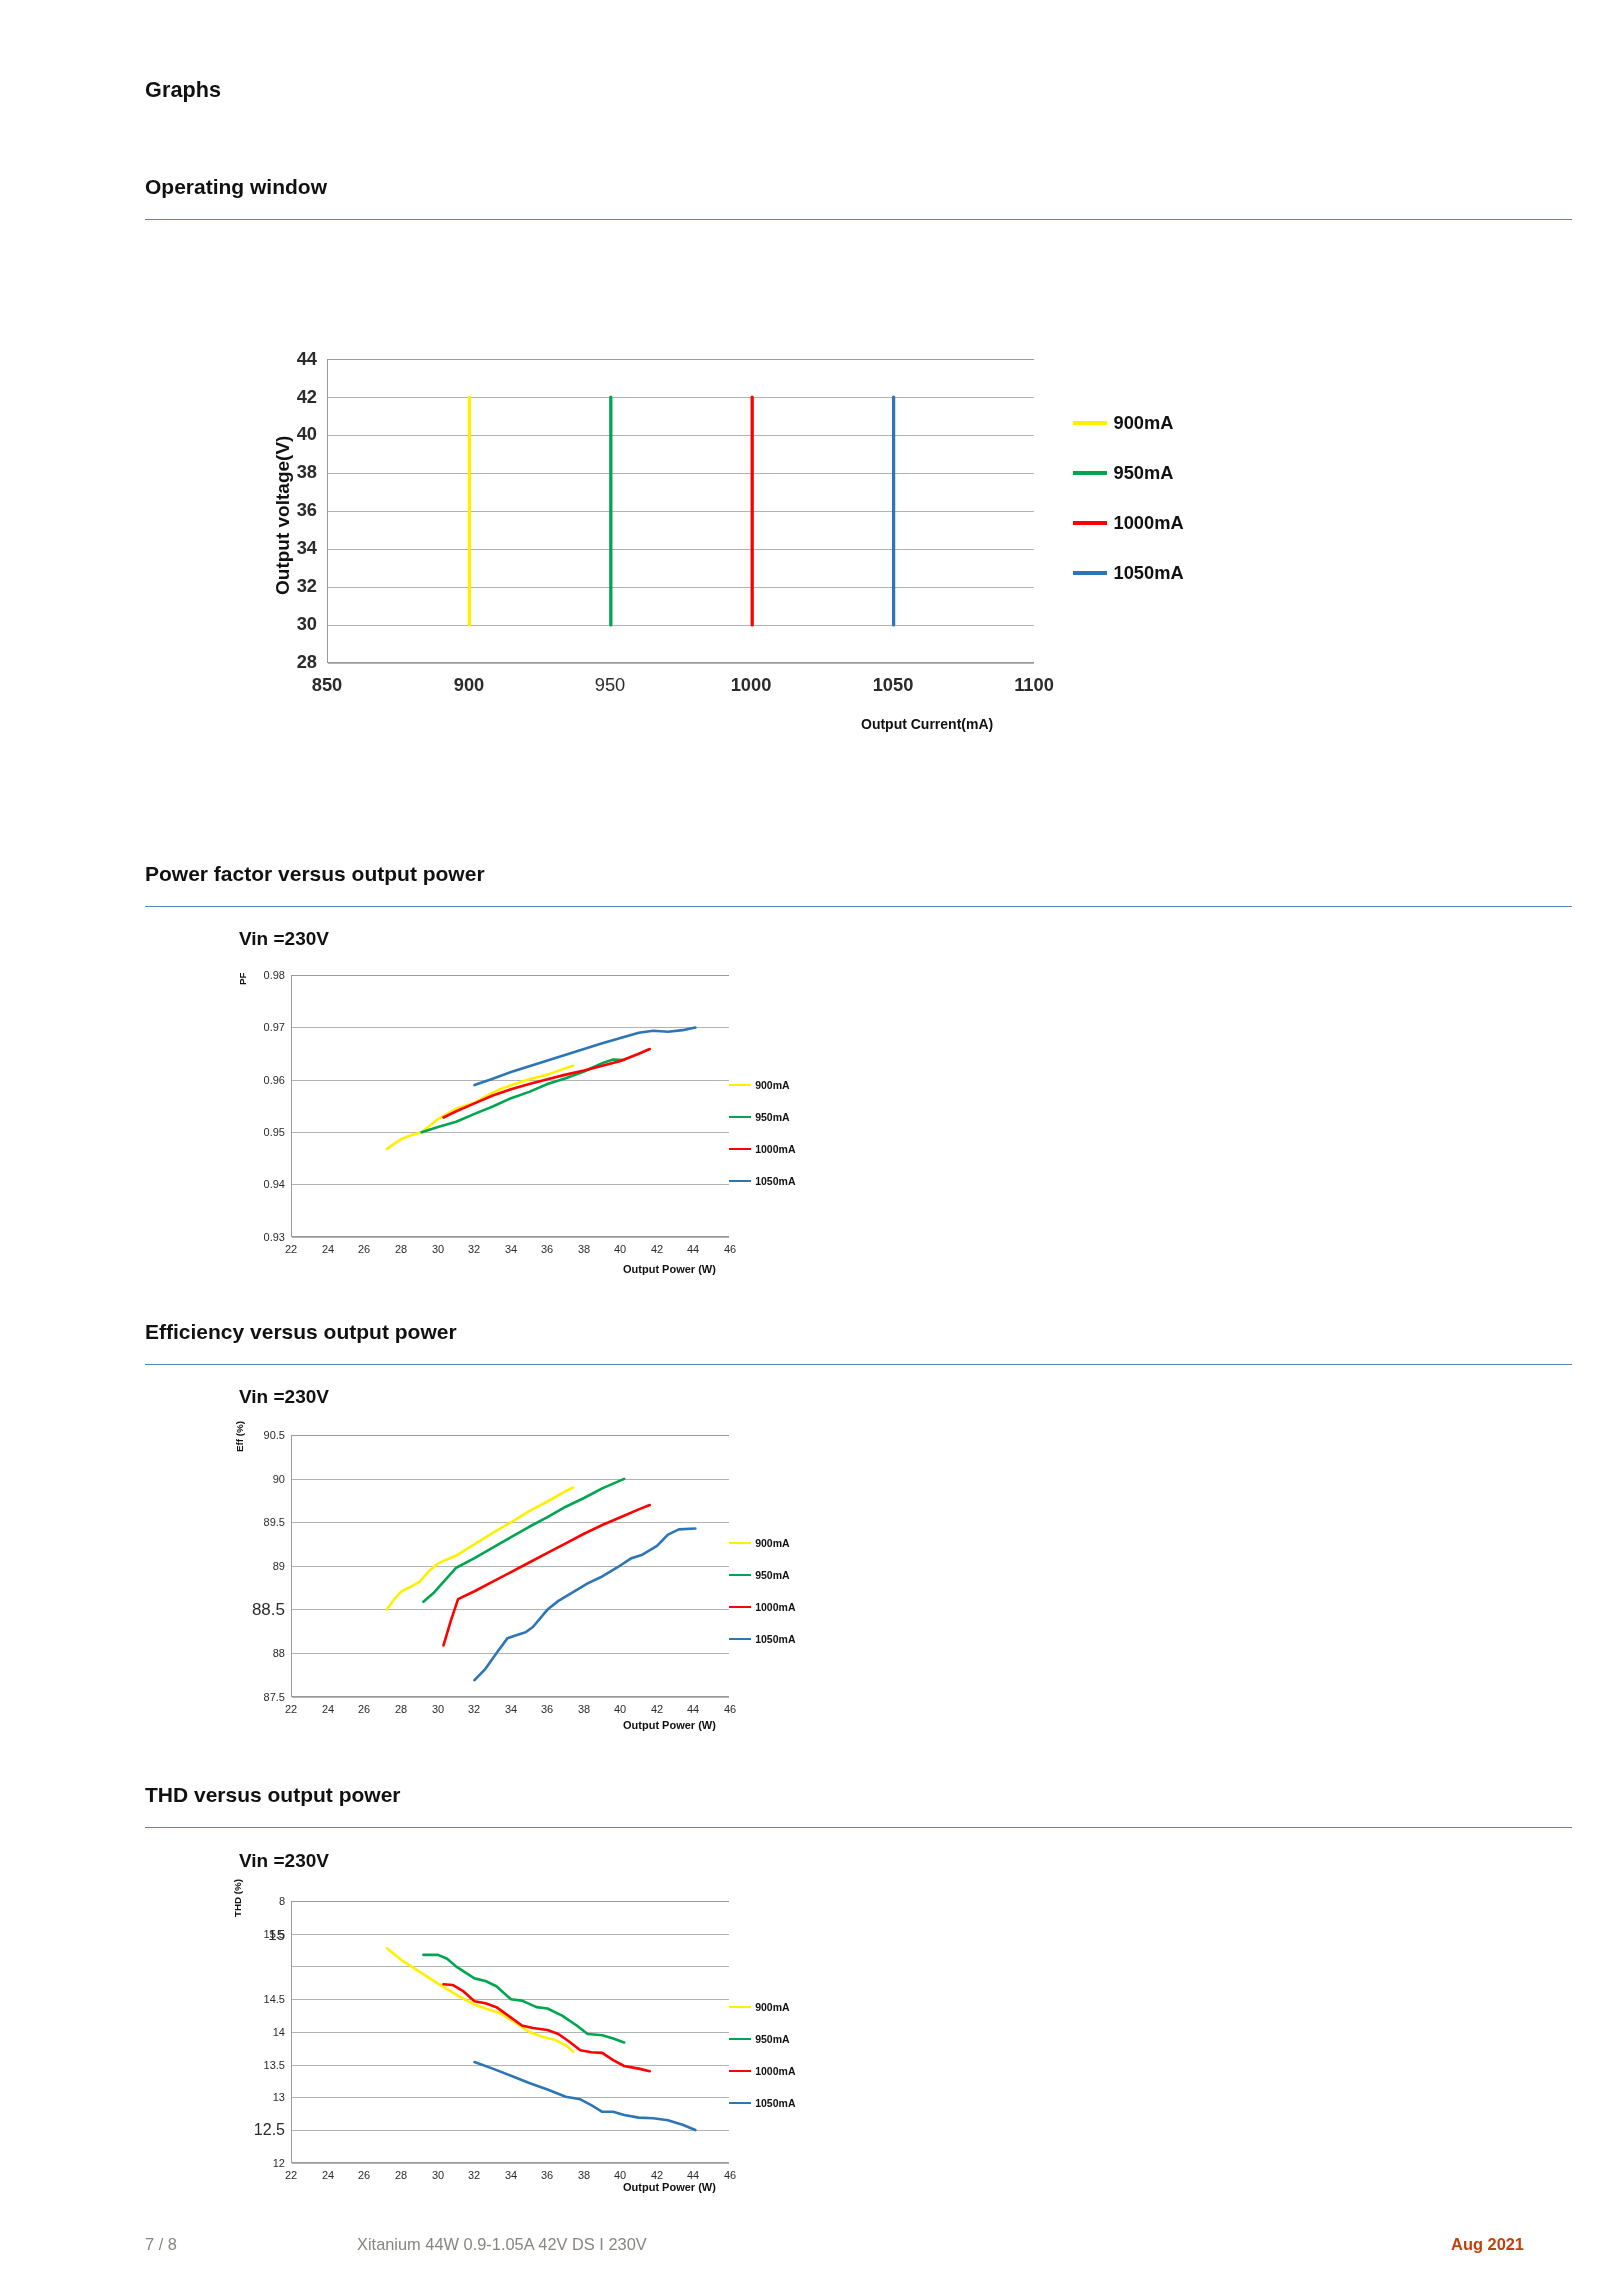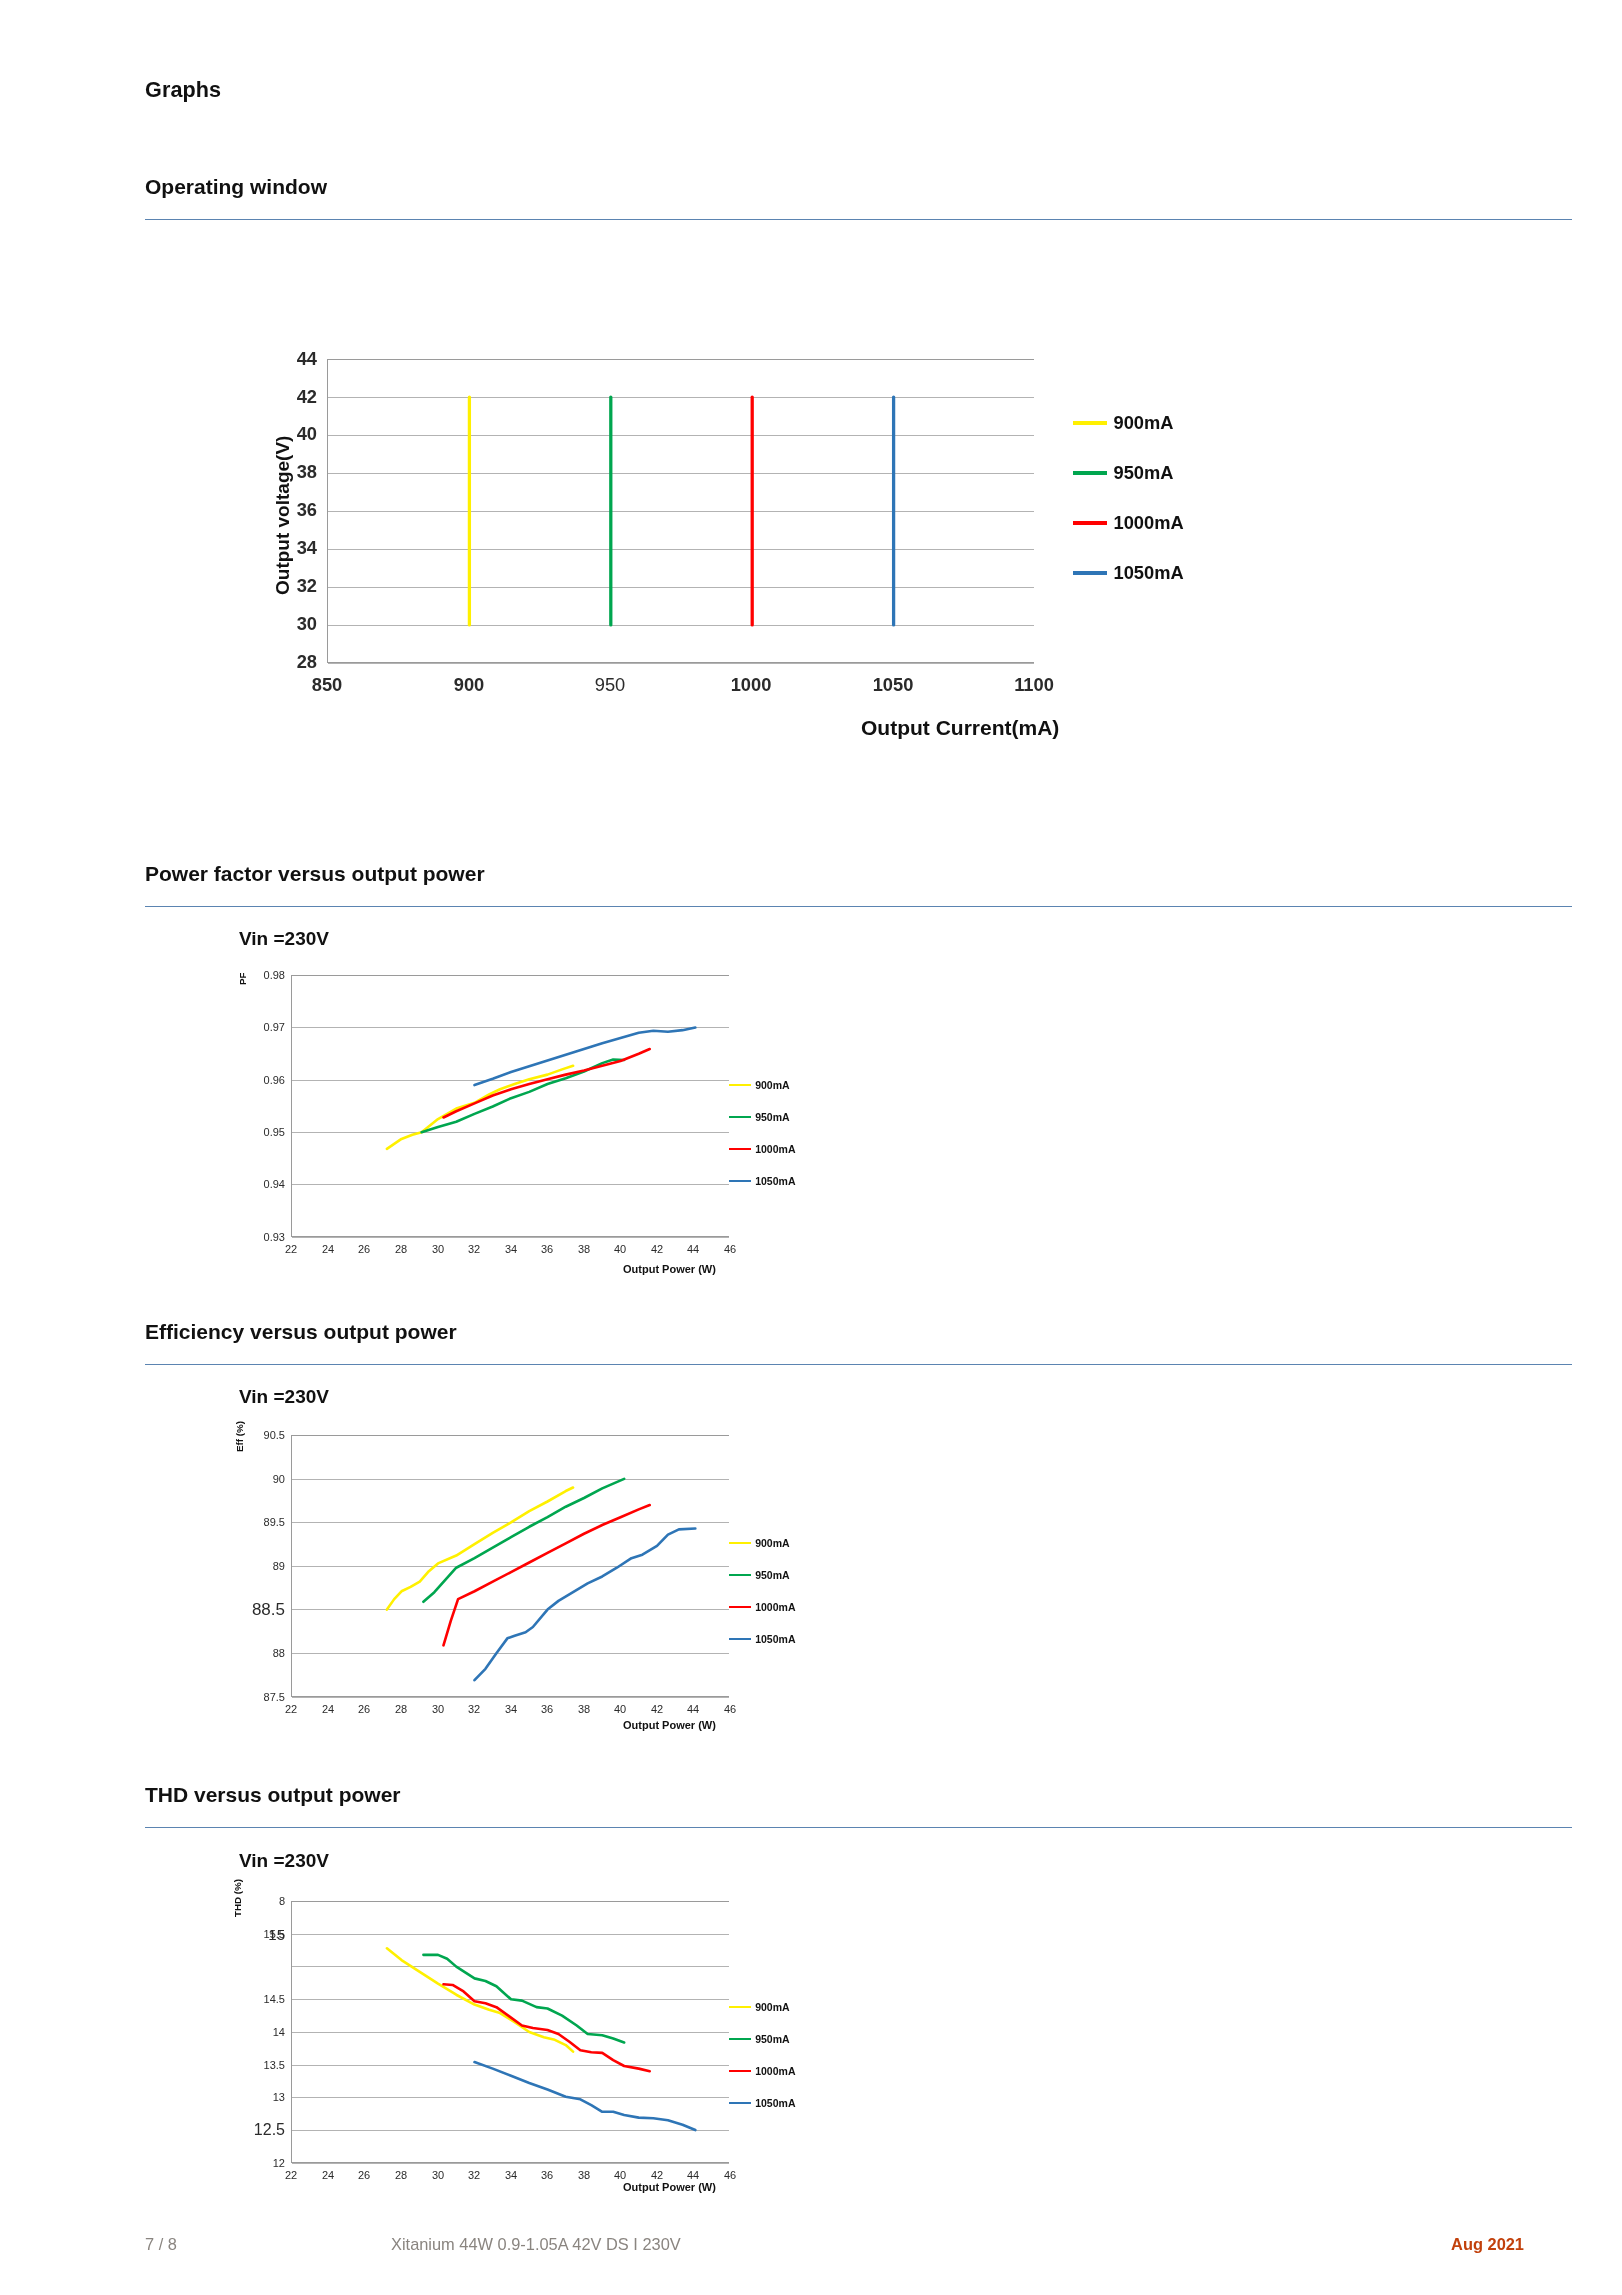--- a/index.html
+++ b/index.html
@@ -117,21 +117,21 @@
   .legend-label {
     color: #111;
     font-weight: bold;
   }
   svg { display: block; }
 
   
   #chart-operating-window { left: 0; top: 314px; width: 1623px; height: 406px; }
   #ow-plot { left: 281px; top: 359px; width: 707px; height: 304px; }
   #chart-operating-window .axis-title-y { font-size: 19px; }
-  #chart-operating-window .axis-title-x { font-size: 21px; }
+  #chart-operating-window .axis-title-x { font-size: 14px; }
   #chart-operating-window .legend-swatch { width: 34px; height: 3.3px; margin-right: 6.5px; }
   #chart-operating-window .legend-label { font-size: 18.3px; }
   #chart-operating-window .legend-row { margin-bottom: 28px; }
   .smallchart .axis-title-y { font-size: 9.8px; }
   .smallchart .axis-title-x { font-size: 11px; }
   .smallchart .legend-swatch { width: 23.6px; height: 2.6px; margin-right: 4.6px; }
   .smallchart .legend-label { font-size: 10.5px; }
   .smallchart .legend-row { margin-bottom: 20px; }
 
   #chart-pf   { left: 0; top: 910px; width: 1623px; height: 366px; }
@@ -144,21 +144,21 @@
   
   .footer {
     position: absolute;
     left: 0; right: 0;
     top: 2235px;
     height: 26px;
     font-size: 16.4px;
     color: #8a8580;
   }
   .footer-page  { position: absolute; left: 99px;  top: 0; }
-  .footer-title { position: absolute; left: 345px;  top: 0; text-align: right; }
+  .footer-title { position: absolute; left: 311px;  top: 0; text-align: right; }
   .footer-date  { position: absolute; right: 99px; top: 0; color:#c2410c;font-weight:bold; }
 </style>
 </head>
 <body>
 
 <div class="page">
 
   <div class="h1" style="top:77px;">Graphs</div>
 
   <div class="h2" style="top:175px;">Operating window</div>

